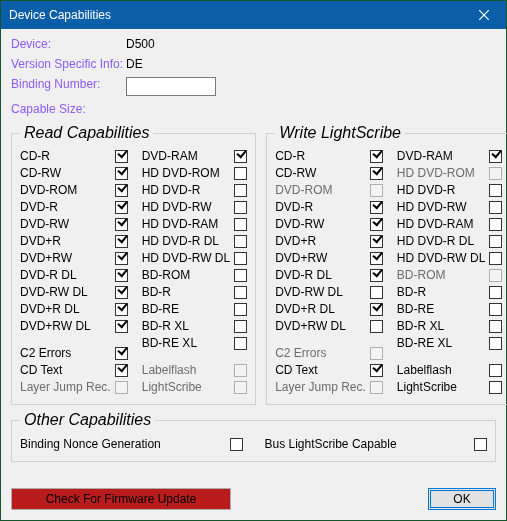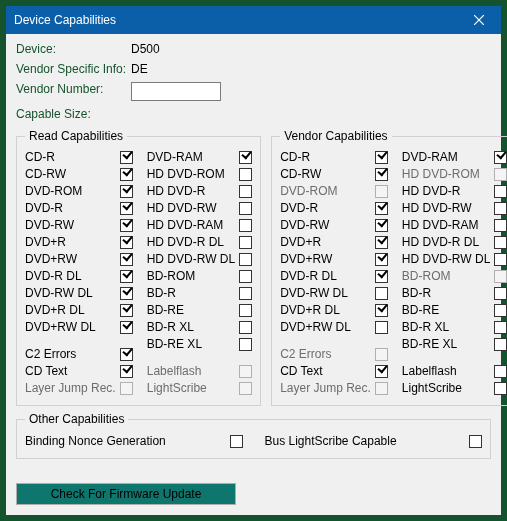--- a/index.html
+++ b/index.html
@@ -7,21 +7,21 @@
     margin: 0;
     font-family: "Segoe UI", Tahoma, sans-serif;
     font-size: 12px;
     background: #f0f0f0;
     color: #000;
   }
   .window {
     width: 507px;
     height: 521px;
     background: #f0f0f0;
-    border: 6px solid #14532d;
+    border: 1px solid #14532d;
     display: flex;
     flex-direction: column;
   }
   .titlebar {
     background: #0a5fa8;
     color: #fff;
     height: 28px;
     display: flex;
     align-items: center;
     justify-content: space-between;
@@ -42,21 +42,21 @@
     flex: 1;
     display: flex;
     flex-direction: column;
   }
   .info-grid {
     display: grid;
     grid-template-columns: 115px 1fr;
     row-gap: 6px;
     margin-bottom: 8px;
   }
-  .info-grid .label { color: #14532d; }
+  .info-grid .label { color: #8b5cf6; }
   .info-grid .value { color: #000; }
   .serial-input {
     width: 90px;
     height: 19px;
     border: 1px solid #7a7a7a;
     background: #fff;
     padding: 1px 3px;
     font: inherit;
   }
   .groups-row {
@@ -64,21 +64,22 @@
     gap: 10px;
     margin-bottom: 6px;
   }
   fieldset {
     border: 1px solid #d0d0d0;
     padding: 6px 8px 8px 8px;
     margin: 0;
   }
   legend {
     padding: 0 4px;
-    font-size: 12px;
+    font-size: 16px;
+    font-style: italic;
   }
   .cap-group { flex: 1; }
   .cap-cols {
     display: flex;
     gap: 14px;
   }
   .cap-col { flex: 1; }
   .cap-row {
     display: flex;
     align-items: center;
@@ -124,21 +125,21 @@
     height: 18px;
   }
   .button-row {
     display: flex;
     justify-content: space-between;
     margin-top: auto;
   }
   .btn {
     height: 22px;
     border: 1px solid #adadad;
-    background: #0f766e;
+    background: #b91c1c;
     font: inherit;
     padding: 0 10px;
     cursor: default;
   }
   .btn.firmware { width: 220px; }
   .btn.ok {
     width: 68px;
     border: 1px solid #0078d7;
     outline: 1px solid #0078d7;
     outline-offset: -3px;
@@ -157,23 +158,23 @@
         <line x1="10" y1="0" x2="0" y2="10" stroke="#fff" stroke-width="1.2"></line>
       </svg>
     </div>
   </div>
 
   <div class="content">
 
     <div class="info-grid">
       <div class="label">Device:</div>
       <div class="value">D500</div>
-      <div class="label">Vendor Specific Info:</div>
+      <div class="label">Version Specific Info:</div>
       <div class="value">DE</div>
-      <div class="label">Vendor Number:</div>
+      <div class="label">Binding Number:</div>
       <div class="value"><input class="serial-input" value="" style=""></div>
       <div class="label">Capable Size:</div>
     </div>
 
     <div class="groups-row">
       <fieldset class="cap-group">
         <legend>Read Capabilities</legend>
         <div class="cap-cols">
           <div class="cap-col" id="read-col1">
               <div class="cap-row">
@@ -289,21 +290,21 @@
                 <span class="chk disabled"></span>
               </div>
               <div class="cap-row">
                 <span class="lbl disabled">LightScribe</span>
                 <span class="chk disabled"></span>
               </div>
             </div>
         </div>
       </fieldset>
       <fieldset class="cap-group">
-        <legend>Vendor Capabilities</legend>
+        <legend>Write LightScribe</legend>
         <div class="cap-cols">
           <div class="cap-col" id="write-col1">
               <div class="cap-row">
                 <span class="lbl">CD-R</span>
                 <span class="chk checked"></span>
               </div>
               <div class="cap-row">
                 <span class="lbl">CD-RW</span>
                 <span class="chk checked"></span>
               </div>
@@ -429,16 +430,17 @@
         </div>
         <div class="other-item">
           <span class="lbl">Bus LightScribe Capable</span>
           <span class="chk" id="bus-chk"></span>
         </div>
       </div>
     </fieldset>
 
     <div class="button-row">
       <button class="btn firmware">Check For Firmware Update</button>
+      <button class="btn ok">OK</button>
     </div>
 
   </div>
 </div>
 
 </body></html>

